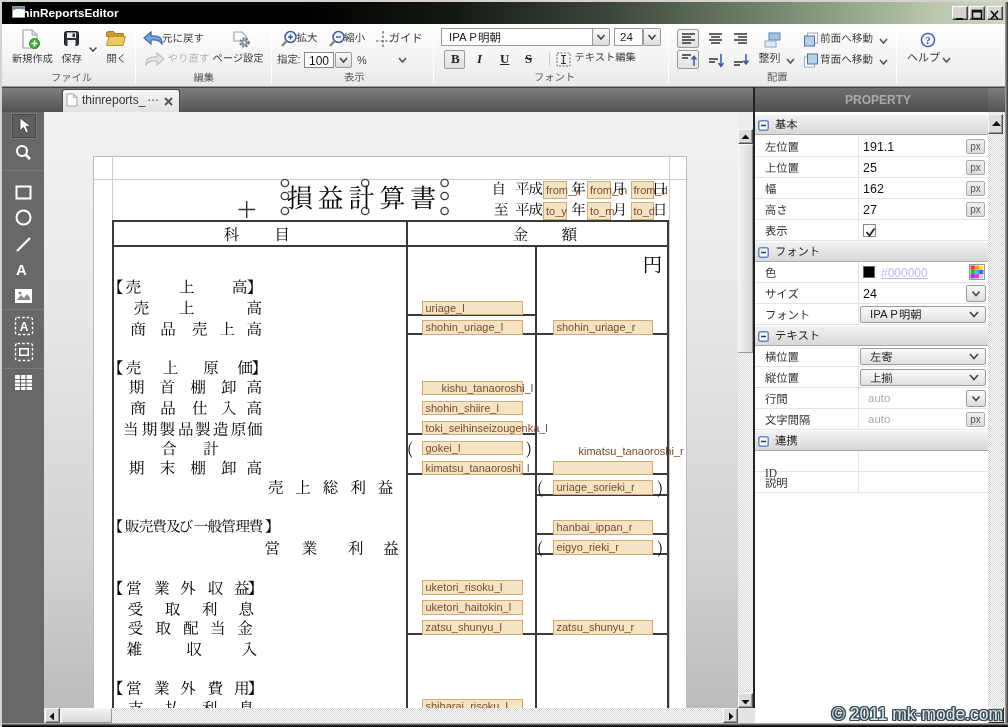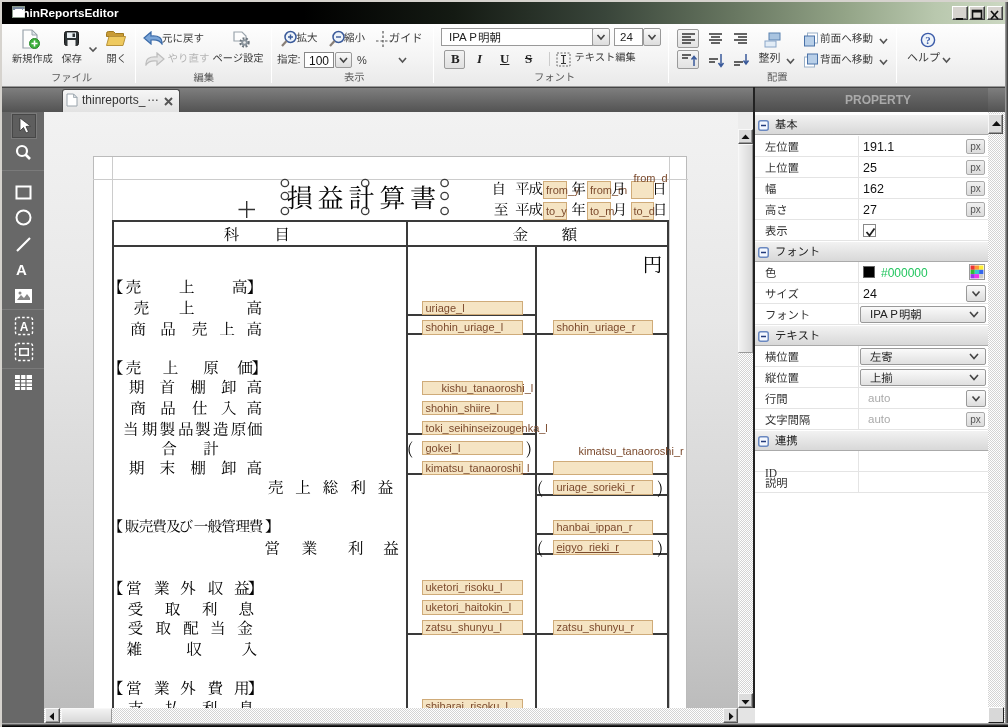--- a/index.html
+++ b/index.html
@@ -268,21 +268,21 @@
         <path d="M2.5 6 L5.5 9.5 L10.5 2.5" fill="none" stroke="#222" stroke-width="1.8"></path>
       </svg></div>
     <div style="position:absolute;left:755px;top:241px;width:233px;height:21px;background:linear-gradient(#f2f2f2,#d8d8d8);border-top:1px solid #fff;border-bottom:1px solid #aaa;"></div>
     <svg style="position:absolute;left:757.5px;top:246.5px" width="12" height="12">
 <rect x="0.75" y="0.75" width="9.5" height="9.5" rx="2" fill="#f4f8ff" stroke="#6a88c0" stroke-width="1.5"></rect>
 <path d="M3 5.5 h5" stroke="#223a7a" stroke-width="1.5"></path>
     </svg>
     <div style="position:absolute;left:755px;top:262px;width:233px;height:21px;border-bottom:1px solid #e4e4e4;"></div>
     <div style="position:absolute;left:858px;top:262px;width:1px;height:21px;background:#e4e4e4;"></div>
     <div style="position:absolute;left:863px;top:265.5px;width:12px;height:12px;background:#000;border:1px solid #666;"></div>
-    <div style="position:absolute;left:881px;top:266px;font:normal 12px 'Liberation Sans', sans-serif;color:#22c55e;white-space:pre;">#000000</div>
+    <div style="position:absolute;left:881px;top:266px;font:normal 12px 'Liberation Sans', sans-serif;color:#c4b5fd;white-space:pre;text-decoration:underline;">#000000</div>
     <svg style="position:absolute;left:969px;top:264px" width="16" height="16">
 <rect x="0.5" y="0.5" width="15" height="15" fill="#fff" stroke="#999"></rect>
 <rect x="1.5" y="1.5" width="4.3" height="4.3" fill="#e33"></rect>
       <rect x="5.8" y="1.5" width="4.3" height="4.3" fill="#f93"></rect>
       <rect x="10.1" y="1.5" width="4.3" height="4.3" fill="#fe3"></rect>
 <rect x="1.5" y="5.8" width="4.3" height="4.3" fill="#3b3"></rect>
       <rect x="5.8" y="5.8" width="4.3" height="4.3" fill="#3cc"></rect>
       <rect x="10.1" y="5.8" width="4.3" height="4.3" fill="#36e"></rect>
 <rect x="1.5" y="10.1" width="4.3" height="4.3" fill="#93e"></rect>
       <rect x="5.8" y="10.1" width="4.3" height="4.3" fill="#e3e"></rect>
@@ -342,20 +342,21 @@
     <div style="position:absolute;left:858px;top:472px;width:1px;height:21px;background:#e4e4e4;"></div>
     <div style="position:absolute;left:988px;top:112px;width:17px;height:611px;background-image:conic-gradient(#fff 0 25%,#d4d4d4 0 50%,#fff 0 75%,#d4d4d4 0);background-size:2px 2px;"></div>
     <div style="position:absolute;left:988px;top:114px;width:15px;height:20px;background:#dcdcdc;border-top:1px solid #f8f8f8;border-left:1px solid #f8f8f8;border-right:1px solid #555;border-bottom:1px solid #555;box-shadow:inset -1px -1px 0 #9a9a9a;"><svg width="15" height="19">
         <path d="M3 11 L7.5 6 L12 11 Z" fill="#111"></path>
       </svg></div>
     <div style="position:absolute;left:988px;top:707px;width:16px;height:16px;background:#d8d8d8;border-top:1.5px solid #fff;border-left:1.5px solid #fff;border-right:1.5px solid #222;border-bottom:1.5px solid #222;"></div>
     <div style="position:absolute;left:1005px;top:0;width:3px;height:727px;background:linear-gradient(90deg,#aaa,#333);"></div>
     <div style="position:absolute;left:0;top:723px;width:1008px;height:4px;background:linear-gradient(#c8c8c8,#111 70%,#000);"></div>
     <div style="position:absolute;left:0;top:0;width:2px;height:727px;background:#d6d3ce;"></div>
     <div style="position:absolute;left:0;top:0;width:1008px;height:2px;background:#d6d3ce;"></div>
+    <div style="position:absolute;left:832px;top:704px;z-index:99;font:17.5px 'Liberation Sans';color:#d8e6ee;white-space:pre;text-shadow:-1.2px -1.2px 0 #3c4c55,1.2px -1.2px 0 #3c4c55,-1.2px 1.2px 0 #3c4c55,1.2px 1.2px 0 #3c4c55,0 -1.4px 0 #3c4c55,0 1.4px 0 #3c4c55,-1.4px 0 0 #3c4c55,1.4px 0 0 #3c4c55;">© 2011 mk-mode.com</div>
 <div style="position:absolute;left:44px;top:112px;width:694px;height:596px;overflow:hidden;">
       <div style="position:absolute;left:49px;top:44px;width:594px;height:560px;background:#fff;border-left:1px solid #bbb;border-right:1px solid #bbb;border-top:1px solid #bbb;"></div>
       <div style="position:absolute;left:68px;top:45px;width:1px;height:551px;background:#ccc;"></div>
       <div style="position:absolute;left:625px;top:45px;width:1px;height:551px;background:#ccc;"></div>
       <div style="position:absolute;left:49px;top:67px;width:595px;height:1px;background:#ccc;"></div>
       <div style="position:absolute;left:68px;top:108.0px;width:557px;height:2px;background:#3a3a3a;"></div>
       <div style="position:absolute;left:68px;top:133.0px;width:557px;height:2px;background:#3a3a3a;"></div>
       <div style="position:absolute;left:68.0px;top:109px;width:2px;height:487px;background:#3a3a3a;"></div>
       <div style="position:absolute;left:362.0px;top:109px;width:2px;height:487px;background:#3a3a3a;"></div>
       <div style="position:absolute;left:490.5px;top:134px;width:2px;height:462px;background:#3a3a3a;"></div>
@@ -392,29 +393,29 @@
       <div style="position:absolute;left:381.5px;top:588px;font:11px 'Liberation Sans';color:#7b4a2d;white-space:pre;">shiharai_risoku_l</div>
       <div style="position:absolute;left:508.5px;top:208.39999999999998px;width:100px;height:14.5px;background:#f5e4c3;border:1px solid #cfab79;"></div>
       <div style="position:absolute;left:512.5px;top:209.39999999999998px;font:11px 'Liberation Sans';color:#7b4a2d;white-space:pre;">shohin_uriage_r</div>
       <div style="position:absolute;left:508.5px;top:348.5px;width:100px;height:14.5px;background:#f5e4c3;border:1px solid #cfab79;"></div>
       <div style="position:absolute;left:512.5px;top:333px;font:11px 'Liberation Sans';color:#7b4a2d;white-space:pre;margin-left:22px;">kimatsu_tanaoroshi_r</div>
       <div style="position:absolute;left:508.5px;top:368.3px;width:100px;height:14.5px;background:#f5e4c3;border:1px solid #cfab79;"></div>
       <div style="position:absolute;left:512.5px;top:369.3px;font:11px 'Liberation Sans';color:#7b4a2d;white-space:pre;text-align:right;">uriage_sorieki_r</div>
       <div style="position:absolute;left:508.5px;top:408px;width:100px;height:14.5px;background:#f5e4c3;border:1px solid #cfab79;"></div>
       <div style="position:absolute;left:512.5px;top:409px;font:11px 'Liberation Sans';color:#7b4a2d;white-space:pre;">hanbai_ippan_r</div>
       <div style="position:absolute;left:508.5px;top:428px;width:100px;height:14.5px;background:#f5e4c3;border:1px solid #cfab79;"></div>
-      <div style="position:absolute;left:512.5px;top:429px;font:11px 'Liberation Sans';color:#7b4a2d;white-space:pre;text-decoration:underline;">eigyo_rieki_r</div>
+      <div style="position:absolute;left:512.5px;top:429px;font:11px 'Liberation Sans';color:#7b4a2d;white-space:pre;">eigyo_rieki_r</div>
       <div style="position:absolute;left:508.5px;top:508px;width:100px;height:14.5px;background:#f5e4c3;border:1px solid #cfab79;"></div>
       <div style="position:absolute;left:512.5px;top:509px;font:11px 'Liberation Sans';color:#7b4a2d;white-space:pre;">zatsu_shunyu_r</div>
       <div style="position:absolute;left:499px;top:69px;width:23.5px;height:17.5px;background:#f5e4c3;border:1px solid #cfab79;"></div>
       <div style="position:absolute;left:502px;top:72px;font:11px 'Liberation Sans';color:#7b4a2d;white-space:pre;">from_y</div>
       <div style="position:absolute;left:543px;top:69px;width:23.5px;height:17.5px;background:#f5e4c3;border:1px solid #cfab79;"></div>
       <div style="position:absolute;left:546px;top:72px;font:11px 'Liberation Sans';color:#7b4a2d;white-space:pre;">from_m</div>
       <div style="position:absolute;left:586.5px;top:69px;width:23.5px;height:17.5px;background:#f5e4c3;border:1px solid #cfab79;"></div>
-      <div style="position:absolute;left:589.5px;top:60px;font:11px 'Liberation Sans';color:#7b4a2d;white-space:pre;">from_d</div>
+      <div style="position:absolute;left:589.5px;top:72px;font:11px 'Liberation Sans';color:#7b4a2d;white-space:pre;">from_d</div>
       <div style="position:absolute;left:499px;top:90px;width:23.5px;height:17.5px;background:#f5e4c3;border:1px solid #cfab79;"></div>
       <div style="position:absolute;left:502px;top:93px;font:11px 'Liberation Sans';color:#7b4a2d;white-space:pre;text-align:right;">to_y</div>
       <div style="position:absolute;left:543px;top:90px;width:23.5px;height:17.5px;background:#f5e4c3;border:1px solid #cfab79;"></div>
       <div style="position:absolute;left:546px;top:93px;font:11px 'Liberation Sans';color:#7b4a2d;white-space:pre;">to_m</div>
       <div style="position:absolute;left:586.5px;top:90px;width:23.5px;height:17.5px;background:#f5e4c3;border:1px solid #cfab79;"></div>
       <div style="position:absolute;left:589.5px;top:93px;font:11px 'Liberation Sans';color:#7b4a2d;white-space:pre;">to_d</div>
     </div>
 <svg style="position:absolute;left:0;top:0;z-index:50;pointer-events:none" width="1008" height="727" viewBox="0 0 1008 727">
 <defs>
         <path id="s304f" d="M704 -738 630 -804C618 -785 593 -757 573 -737C505 -668 353 -548 278 -485C188 -409 176 -366 271 -287C364 -210 516 -80 586 -8C611 16 634 41 655 65L726 -1C620 -107 443 -250 352 -324C288 -378 289 -394 349 -445C423 -507 567 -621 635 -681C652 -695 683 -721 704 -738Z"></path>

